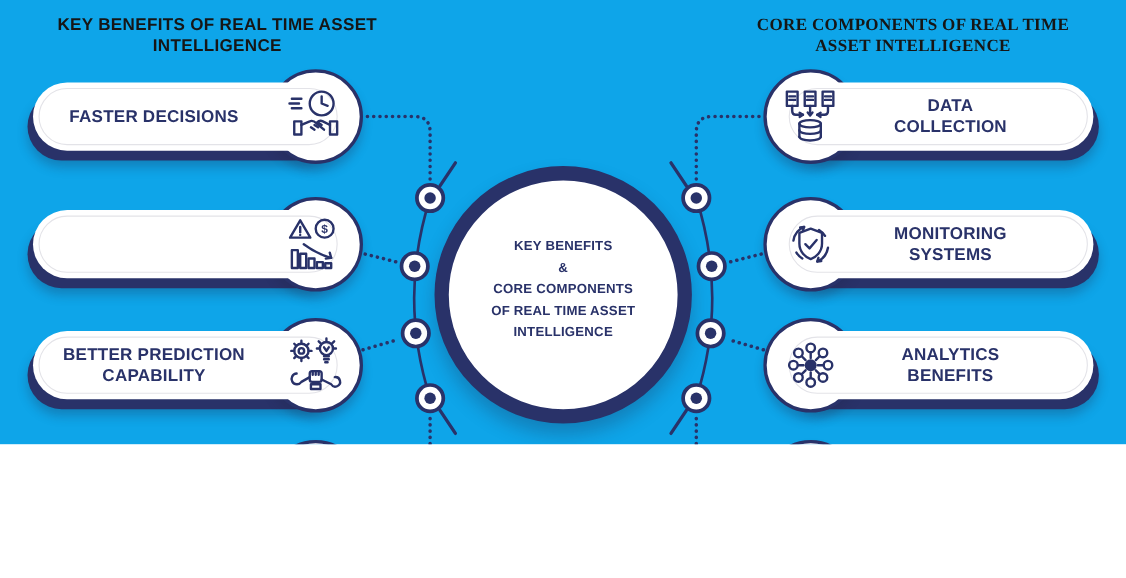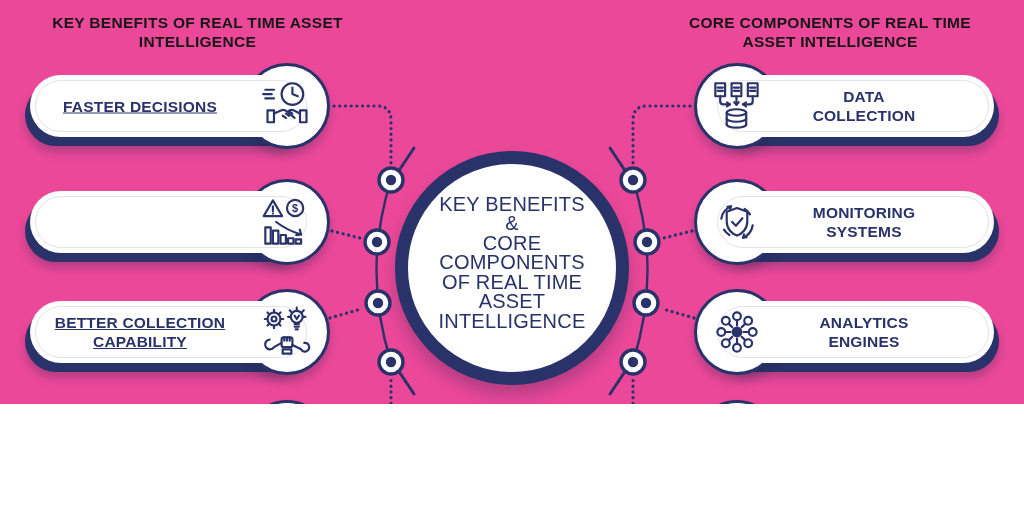--- a/index.html
+++ b/index.html
@@ -1,35 +1,35 @@
 <!DOCTYPE html>
 <html style="--navy: #293269; --ink: #161616; --pill-line: #e3e3e8;"><head>
 <meta charset="utf-8">
 <style>
   html,body{margin:0;padding:0;background:#fff;}
   .stage{
-    position:relative;width:1024px;height:404px;background:#ec4899;overflow:hidden;
+    position:relative;width:1024px;height:404px;background:#0ea5e9;overflow:hidden;
     font-family:"Liberation Sans","DejaVu Sans",sans-serif;
   }
   .header{
     position:absolute;top:13px;font-weight:bold;font-size:15.5px;line-height:19px;
     letter-spacing:.3px;color:var(--ink);text-align:center;white-space:pre-line;
   }
   .header.hl{left:10px;width:375px;}
-  .header.hr{left:645px;width:370px;}
+  .header.hr{left:645px;width:370px;font-family:Liberation Serif, serif;}
 
   
   .center{
     position:absolute;left:395px;top:151px;width:208px;height:208px;border-radius:50%;
     border:13px solid var(--navy);background:#fff;z-index:3;
     display:flex;align-items:center;justify-content:center;text-align:center;
     box-shadow:0 10px 16px rgba(30,35,70,.28);
   }
   .center .ctext{
-    font-weight:normal;font-size:20px;line-height:19.5px;letter-spacing:.2px;
+    font-weight:bold;font-size:12px;line-height:19.5px;letter-spacing:.2px;
     color:var(--navy);white-space:pre-line;margin-top:-10px;
   }
 
   
   .wires{position:absolute;left:0;top:0;z-index:1;}
   .solid{fill:none;stroke:var(--navy);stroke-width:2.4;}
   .tick{stroke:var(--navy);stroke-width:3;stroke-linecap:round;}
   .dotted{fill:none;stroke:var(--navy);stroke-width:3.2;stroke-linecap:round;stroke-dasharray:0.1 5.6;}
   .node-o{fill:#fff;stroke:var(--navy);stroke-width:3.4;}
   .node-i{fill:var(--navy);}
@@ -54,21 +54,21 @@
   .pill.left  .body{left:0;}
   .pill.right .body{left:18px;}
   .pill .body::after{
     content:"";position:absolute;inset:5px;border-radius:26px;border:1.5px solid var(--pill-line);
   }
   .pill .label{
     position:absolute;top:50%;transform:translateY(-50%);z-index:4;text-align:center;
     font-weight:bold;font-size:15.5px;line-height:19px;letter-spacing:.2px;
     color:var(--navy);white-space:pre-line;
   }
-  .pill.left  .label{left:8px;width:204px;text-decoration:underline;}
+  .pill.left  .label{left:8px;width:204px;}
   .pill.right .label{left:84px;width:172px;}
   .pict{
     position:absolute;width:52px;height:52px;top:5px;z-index:4;color:var(--navy);
   }
   .pill.left  .pict{left:231px;}
   .pill.right .pict{left:17px;}
   .pict .s{fill:none;stroke:currentColor;stroke-width:2;stroke-linecap:round;stroke-linejoin:round;}
   .pict .f{fill:currentColor;stroke:none;}
   .pict text{font-weight:bold;fill:currentColor;text-anchor:middle;}
 </style>
@@ -176,21 +176,21 @@
       <rect class="s" x="32" y="40" width="5" height="4"></rect>
       <path class="s" d="M14 24 c8 6 14 9 23 11.5"></path>
       <path class="s" d="M37 35.5 l-4.5 0.6 M37 35.5 l-1.2 -4.4"></path>
     </svg>
   </div>
 
   <div class="pill left" style="left:30px;top:301px">
     <div class="edge"></div>
     <div class="circle"></div>
     <div class="body"></div>
-    <div class="label">BETTER COLLECTION
+    <div class="label">BETTER PREDICTION
 CAPABILITY</div>
     <svg class="pict" viewBox="0 0 48 48">
       <circle class="s" cx="12" cy="12" r="6"></circle>
         <circle class="s" cx="12" cy="12" r="2.3"></circle>
       <path class="s" d="M12 3.5 v2.5 M12 18 v2.5 M3.5 12 h2.5 M18 12 h2.5 M6 6 l1.8 1.8 M16.2 16.2 l1.8 1.8 M18 6 l-1.8 1.8 M7.8 16.2 l-1.8 1.8"></path>
       <circle class="s" cx="33" cy="10" r="5.5"></circle>
       <path class="s" d="M33 1.5 v2 M26.5 4 l1.5 1.5 M39.5 4 l-1.5 1.5 M25 10 h2 M39 10 h2"></path>
       <path class="s" d="M31 9 l2 3 l2 -3"></path>
       <path class="s" d="M31 16.5 h4 M31 19 h4 M32 21.5 h2"></path>
       <rect class="s" x="19" y="29" width="10" height="9" rx="2"></rect>
@@ -254,21 +254,21 @@
       <path class="s" d="M14.5 30 v11 M32.5 30 v11"></path>
       <path class="s" d="M14.5 41 a9 3 0 0 0 18 0 M14.5 35.5 a9 3 0 0 0 18 0"></path>
     </svg>
   </div>
 
   <div class="pill right" style="left:694px;top:301px">
     <div class="edge"></div>
     <div class="circle"></div>
     <div class="body"></div>
     <div class="label">ANALYTICS
-ENGINES</div>
+BENEFITS</div>
     <svg class="pict" viewBox="0 0 48 48">
       <circle class="f" cx="24" cy="24" r="5"></circle>
       <path class="s" d="M30 24 h4.5 M24 30 v4.5 M18 24 h-4.5 M24 18 v-4.5 M28.3 28.3 l3.2 3.2 M19.7 28.3 l-3.2 3.2 M19.7 19.7 l-3.2 -3.2 M28.3 19.7 l3.2 -3.2"></path>
       <circle class="s" cx="38.5" cy="24" r="3.6"></circle>
       <circle class="s" cx="24" cy="38.5" r="3.6"></circle>
       <circle class="s" cx="9.5" cy="24" r="3.6"></circle>
       <circle class="s" cx="24" cy="9.5" r="3.6"></circle>
       <circle class="s" cx="34.3" cy="34.3" r="3.6"></circle>
       <circle class="s" cx="13.7" cy="34.3" r="3.6"></circle>
       <circle class="s" cx="13.7" cy="13.7" r="3.6"></circle>

